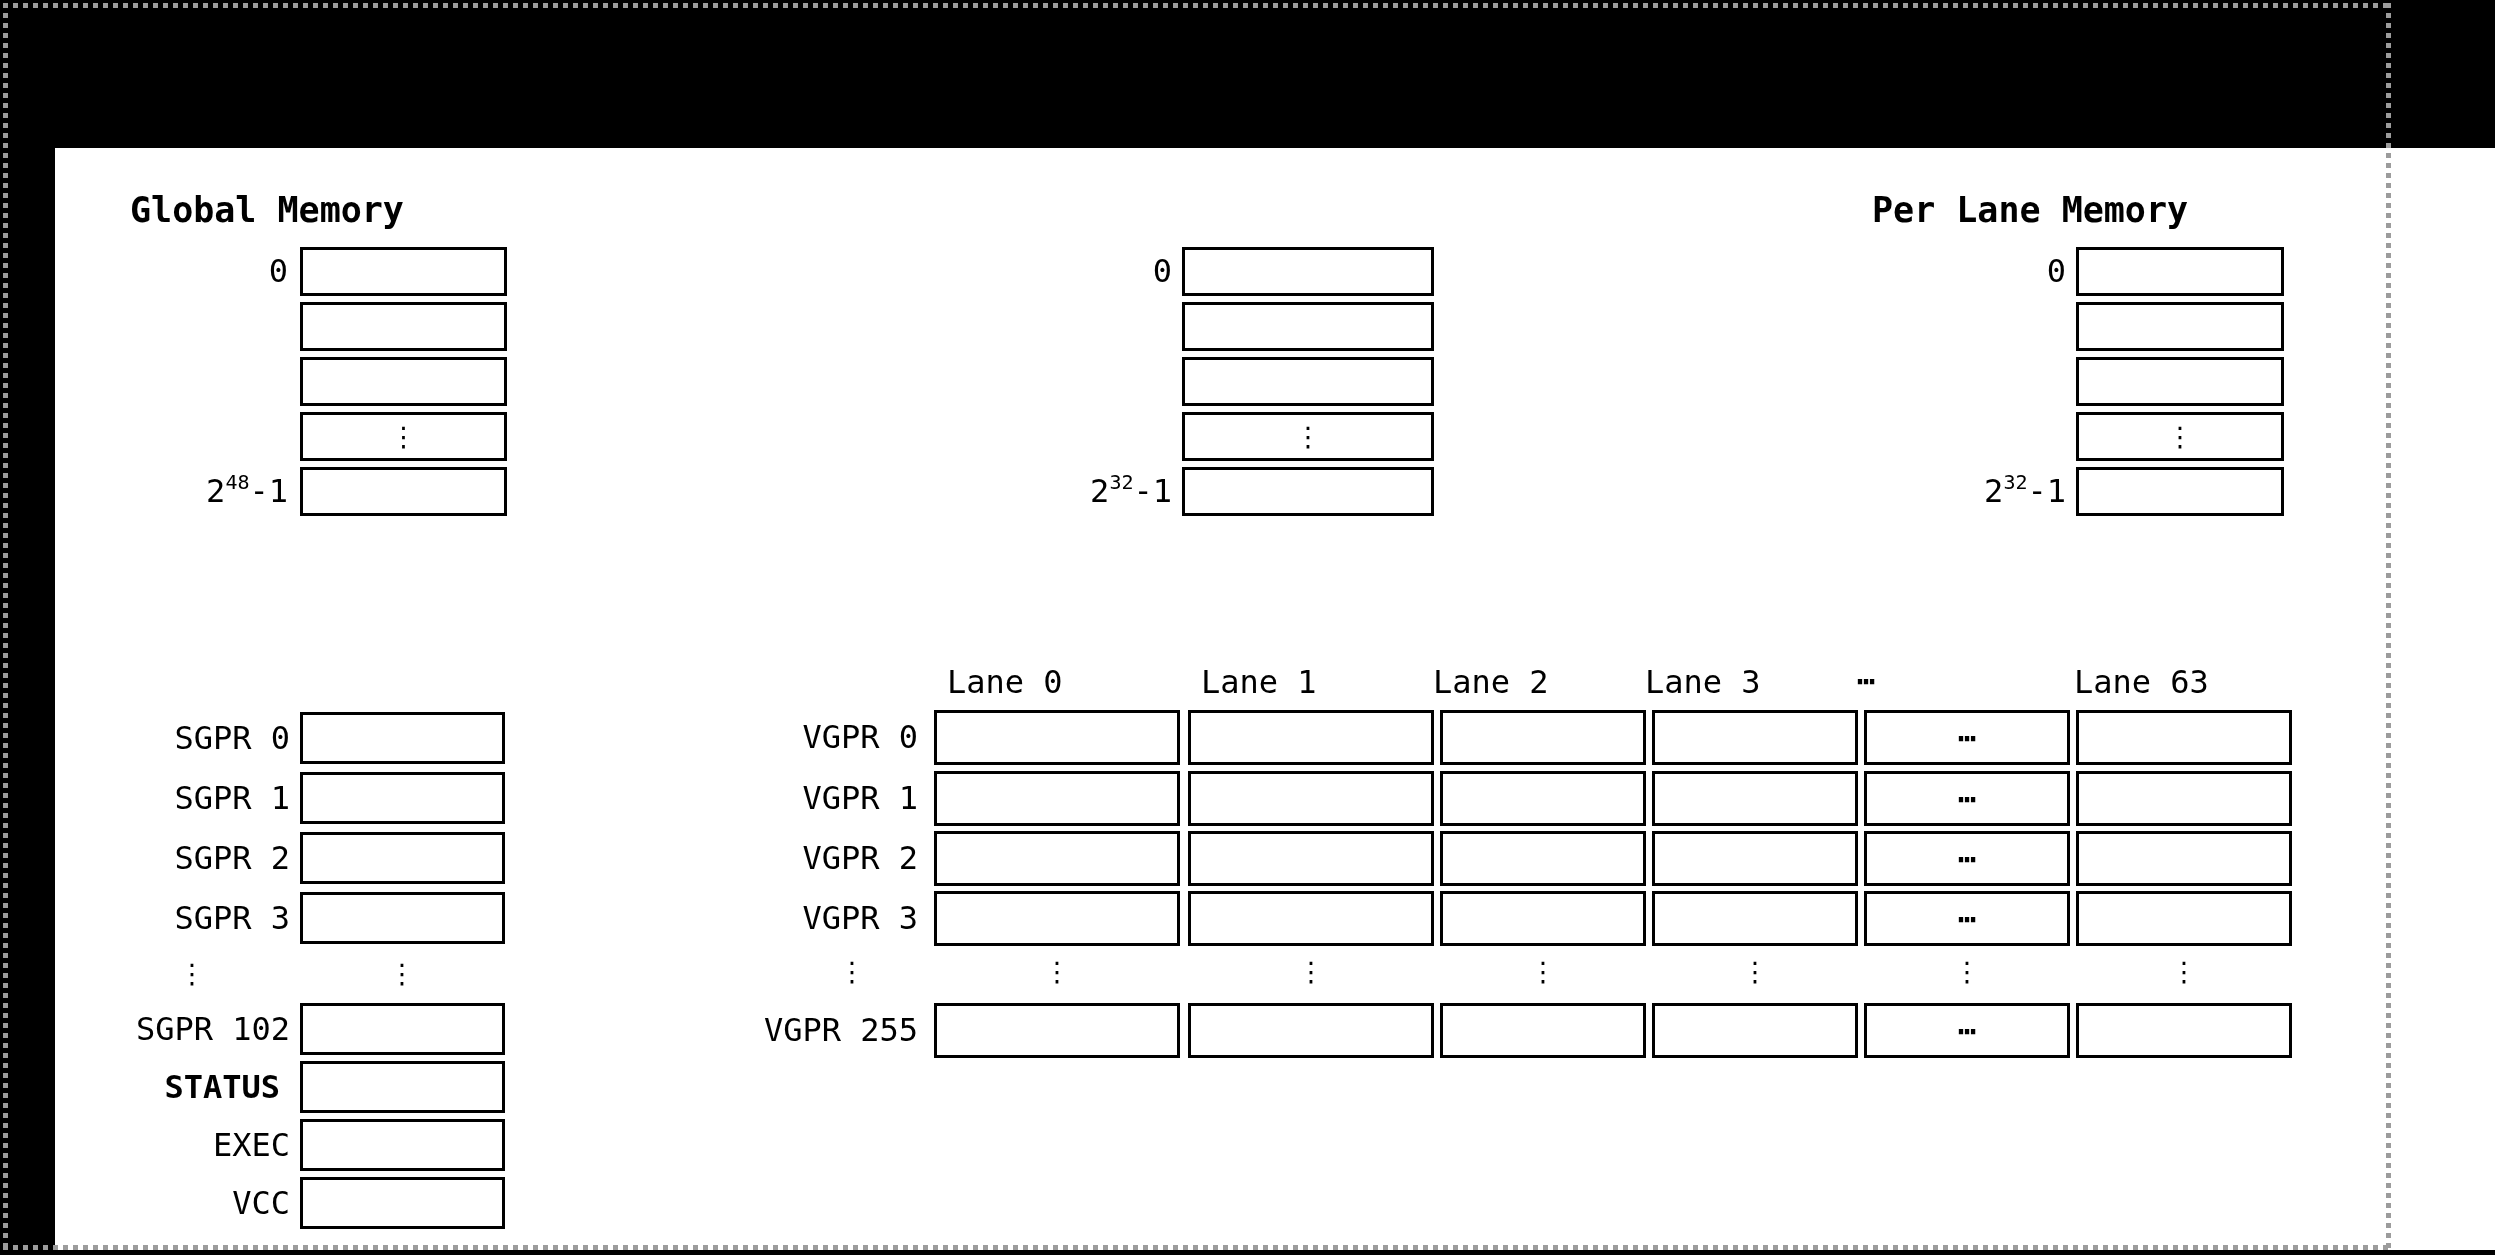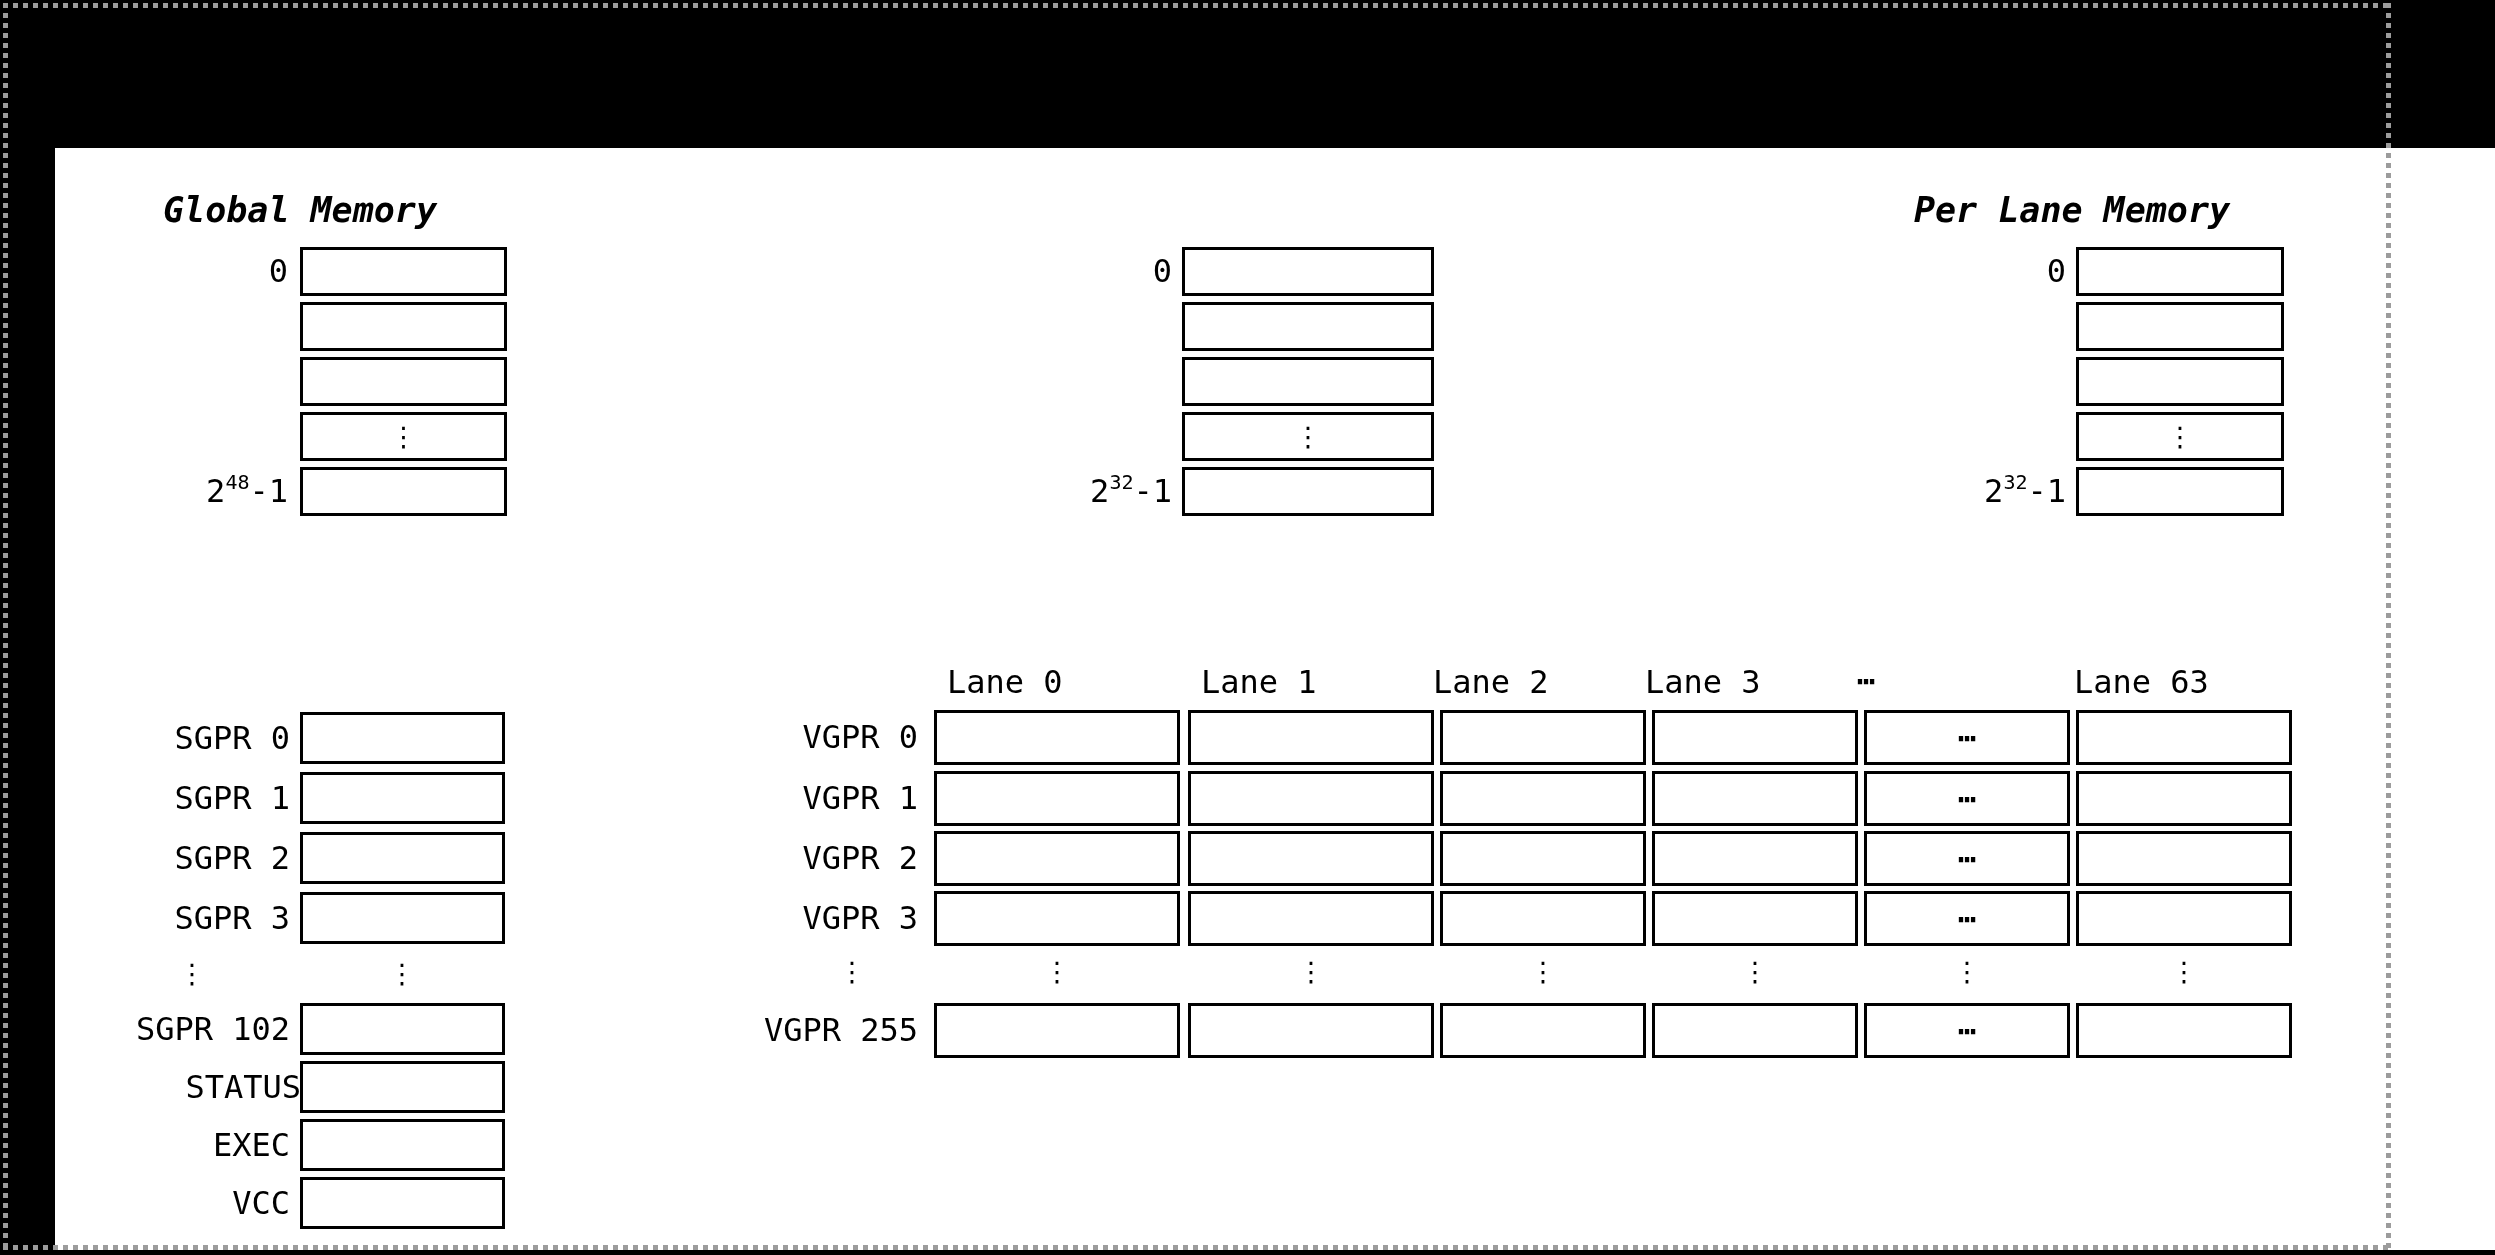--- a/index.html
+++ b/index.html
@@ -3,21 +3,21 @@
 <meta charset="utf-8">
 <style>
   html,body{margin:0;padding:0;background:#000;}
   .canvas{position:relative;width:2495px;height:1255px;background:#000;overflow:hidden;
           font-family:"DejaVu Sans Mono","DejaVu Sans",monospace;color:#000;}
   .panel{position:absolute;left:55px;top:148px;width:2440px;height:1102px;background:#fff;}
   .abs{position:absolute;}
   
   .ant-h{position:absolute;height:5px;background:repeating-linear-gradient(90deg,#9c9c9c 0 5px,transparent 5px 10px);}
   .ant-v{position:absolute;width:5px;background:repeating-linear-gradient(180deg,#9c9c9c 0 5px,transparent 5px 10px);}
-  .title{font-weight:bold;font-size:35px;line-height:40px;text-align:center;white-space:nowrap;font-style:italic;}
+  .title{font-weight:bold;font-size:35px;line-height:40px;white-space:nowrap;}
   .lbl{font-size:32px;text-align:right;white-space:nowrap;}
   .hdr{font-size:32px;text-align:left;white-space:nowrap;}
   .box{border:3px solid #000;box-sizing:border-box;background:#fff;}
   .cellc{display:flex;align-items:center;justify-content:center;}
   .vd{font-size:27px;line-height:27px;text-align:center;font-family:"DejaVu Sans Mono","DejaVu Sans",sans-serif;}
   .hd{font-size:30px;font-weight:bold;font-family:"DejaVu Sans Mono","DejaVu Sans",sans-serif;}
   sup.e{font-size:20px;vertical-align:baseline;position:relative;top:-13px;}
 </style>
 </head>
 <body>
@@ -65,21 +65,21 @@
   <div class="abs lbl" style="left:60px;top:832px;width:230px;line-height:52px;">SGPR 2</div>
   <div class="abs box" style="left:300px;top:832px;width:205px;height:52px;"></div>
   <div class="abs lbl" style="left:60px;top:892px;width:230px;line-height:52px;">SGPR 3</div>
   <div class="abs box" style="left:300px;top:892px;width:205px;height:52px;"></div>
 
   <div class="abs vd" style="left:172px;top:960px;width:40px;">⋮</div>
   <div class="abs vd" style="left:382px;top:960px;width:40px;">⋮</div>
 
   <div class="abs lbl" style="left:60px;top:1003px;width:230px;line-height:52px;">SGPR 102</div>
   <div class="abs box" style="left:300px;top:1003px;width:205px;height:52px;"></div>
-  <div class="abs lbl" style="left:71px;top:1061px;width:230px;line-height:52px;">STATUS</div>
+  <div class="abs lbl" style="left:50px;top:1061px;width:230px;line-height:52px;font-weight:bold;">STATUS</div>
   <div class="abs box" style="left:300px;top:1061px;width:205px;height:52px;"></div>
   <div class="abs lbl" style="left:60px;top:1119px;width:230px;line-height:52px;">EXEC</div>
   <div class="abs box" style="left:300px;top:1119px;width:205px;height:52px;"></div>
   <div class="abs lbl" style="left:60px;top:1177px;width:230px;line-height:52px;">VCC</div>
   <div class="abs box" style="left:300px;top:1177px;width:205px;height:52px;"></div>
 
 
   <div class="abs hdr" style="left:947px;top:663px;width:220px;">Lane 0</div>
   <div class="abs hdr" style="left:1201px;top:663px;width:220px;">Lane 1</div>
   <div class="abs hdr" style="left:1433px;top:663px;width:220px;">Lane 2</div>

